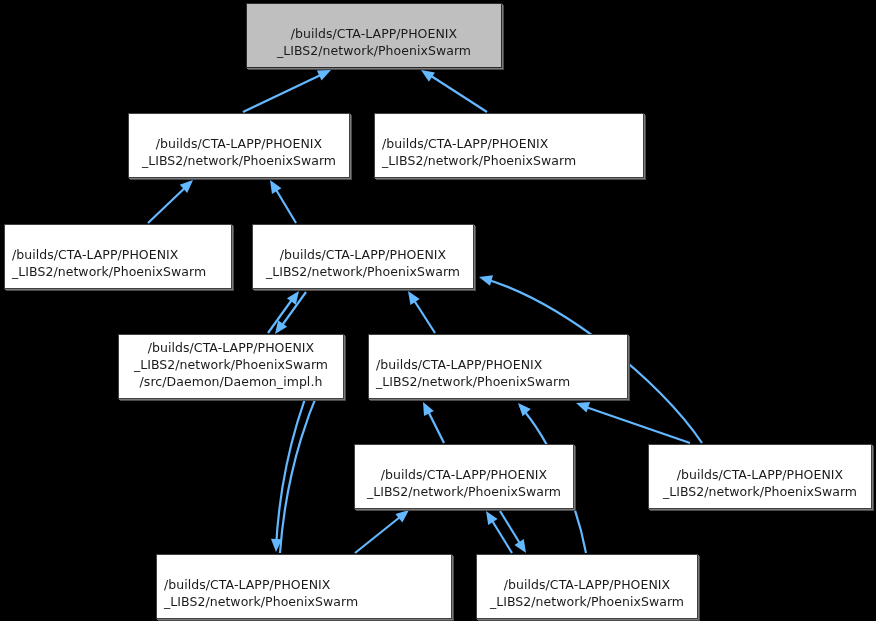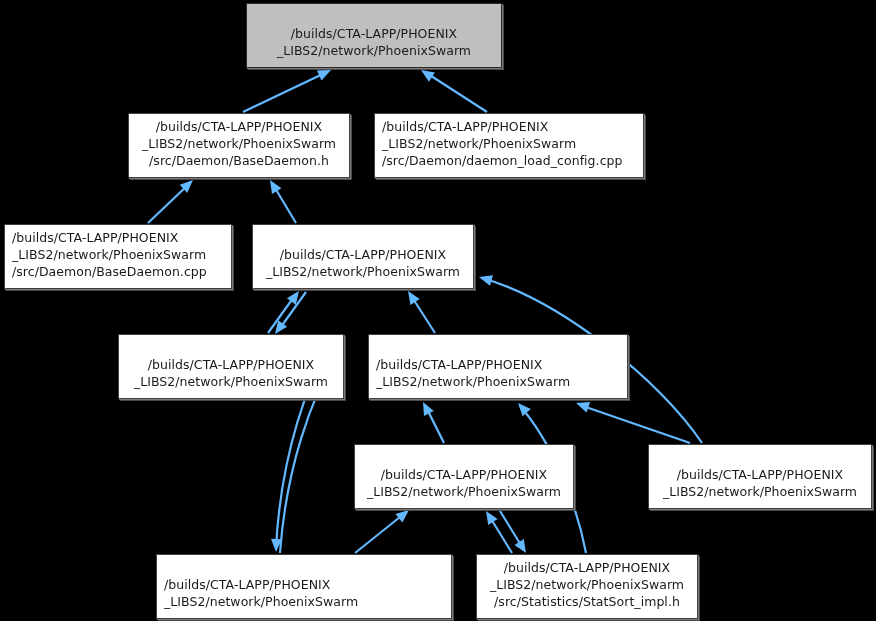--- a/index.html
+++ b/index.html
@@ -87,54 +87,51 @@
       <path d="M 500,511 L 524,550" fill="none" stroke="#63b8ff" stroke-width="2.2"></path>
       <polygon points="0,0 -13,-5.5 -13,5.5" fill="#63b8ff" transform="translate(526,553) rotate(58)"></polygon>
     </svg>
 <div class="graph-node align-center root" title="/builds/CTA-LAPP/PHOENIX_LIBS2/network/PhoenixSwarm/src/Daemon/daemon_load_config.h" style="left: 246px; top: 3px; width: 256px; height: 65px;">
       <div class="node-line">/builds/CTA-LAPP/PHOENIX</div>
       <div class="node-line">_LIBS2/network/PhoenixSwarm</div>
     </div>
     <div class="graph-node align-center" title="/builds/CTA-LAPP/PHOENIX_LIBS2/network/PhoenixSwarm/src/Daemon/BaseDaemon.h" style="left: 128px; top: 113px; width: 222px; height: 65px;">
       <div class="node-line">/builds/CTA-LAPP/PHOENIX</div>
       <div class="node-line">_LIBS2/network/PhoenixSwarm</div>
-      <div class="node-line">/src/Daemon/BaseDaemon.h</div>
     </div>
     <div class="graph-node align-left" title="/builds/CTA-LAPP/PHOENIX_LIBS2/network/PhoenixSwarm/src/Daemon/daemon_load_config.cpp" style="left: 374px; top: 113px; width: 270px; height: 65px;">
       <div class="node-line">/builds/CTA-LAPP/PHOENIX</div>
       <div class="node-line">_LIBS2/network/PhoenixSwarm</div>
-      <div class="node-line">/src/Daemon/daemon_load_config.cpp</div>
     </div>
     <div class="graph-node align-left" title="/builds/CTA-LAPP/PHOENIX_LIBS2/network/PhoenixSwarm/src/Daemon/BaseDaemon.cpp" style="left: 4px; top: 224px; width: 228px; height: 65px;">
       <div class="node-line">/builds/CTA-LAPP/PHOENIX</div>
       <div class="node-line">_LIBS2/network/PhoenixSwarm</div>
-      <div class="node-line">/src/Daemon/BaseDaemon.cpp</div>
     </div>
     <div class="graph-node align-center" title="/builds/CTA-LAPP/PHOENIX_LIBS2/network/PhoenixSwarm/src/Daemon/Daemon.h" style="left: 252px; top: 224px; width: 222px; height: 65px;">
       <div class="node-line">/builds/CTA-LAPP/PHOENIX</div>
       <div class="node-line">_LIBS2/network/PhoenixSwarm</div>
     </div>
     <div class="graph-node align-center" title="/builds/CTA-LAPP/PHOENIX_LIBS2/network/PhoenixSwarm/src/Daemon/Daemon_impl.h" style="left: 118px; top: 334px; width: 226px; height: 65px;">
       <div class="node-line">/builds/CTA-LAPP/PHOENIX</div>
       <div class="node-line">_LIBS2/network/PhoenixSwarm</div>
+      <div class="node-line">/src/Daemon/Daemon_impl.h</div>
     </div>
     <div class="graph-node align-left" title="/builds/CTA-LAPP/PHOENIX_LIBS2/network/PhoenixSwarm/src/Statistics/StatDaemonManager.h" style="left: 368px; top: 334px; width: 260px; height: 65px;">
       <div class="node-line">/builds/CTA-LAPP/PHOENIX</div>
       <div class="node-line">_LIBS2/network/PhoenixSwarm</div>
     </div>
     <div class="graph-node align-center" title="/builds/CTA-LAPP/PHOENIX_LIBS2/network/PhoenixSwarm/src/Statistics/StatSort.h" style="left: 354px; top: 444px; width: 220px; height: 65px;">
       <div class="node-line">/builds/CTA-LAPP/PHOENIX</div>
       <div class="node-line">_LIBS2/network/PhoenixSwarm</div>
     </div>
     <div class="graph-node align-center" title="/builds/CTA-LAPP/PHOENIX_LIBS2/network/PhoenixSwarm/src/phoenix_swarm.h" style="left: 648px; top: 444px; width: 224px; height: 65px;">
       <div class="node-line">/builds/CTA-LAPP/PHOENIX</div>
       <div class="node-line">_LIBS2/network/PhoenixSwarm</div>
     </div>
     <div class="graph-node align-left" title="/builds/CTA-LAPP/PHOENIX_LIBS2/network/PhoenixSwarm/src/Statistics/StatDaemonManager_impl.h" style="left: 156px; top: 554px; width: 296px; height: 65px;">
       <div class="node-line">/builds/CTA-LAPP/PHOENIX</div>
       <div class="node-line">_LIBS2/network/PhoenixSwarm</div>
     </div>
     <div class="graph-node align-center" title="/builds/CTA-LAPP/PHOENIX_LIBS2/network/PhoenixSwarm/src/Statistics/StatSort_impl.h" style="left: 476px; top: 554px; width: 222px; height: 65px;">
       <div class="node-line">/builds/CTA-LAPP/PHOENIX</div>
       <div class="node-line">_LIBS2/network/PhoenixSwarm</div>
-      <div class="node-line">/src/Statistics/StatSort_impl.h</div>
     </div>
   </div>
 
 </body></html>

